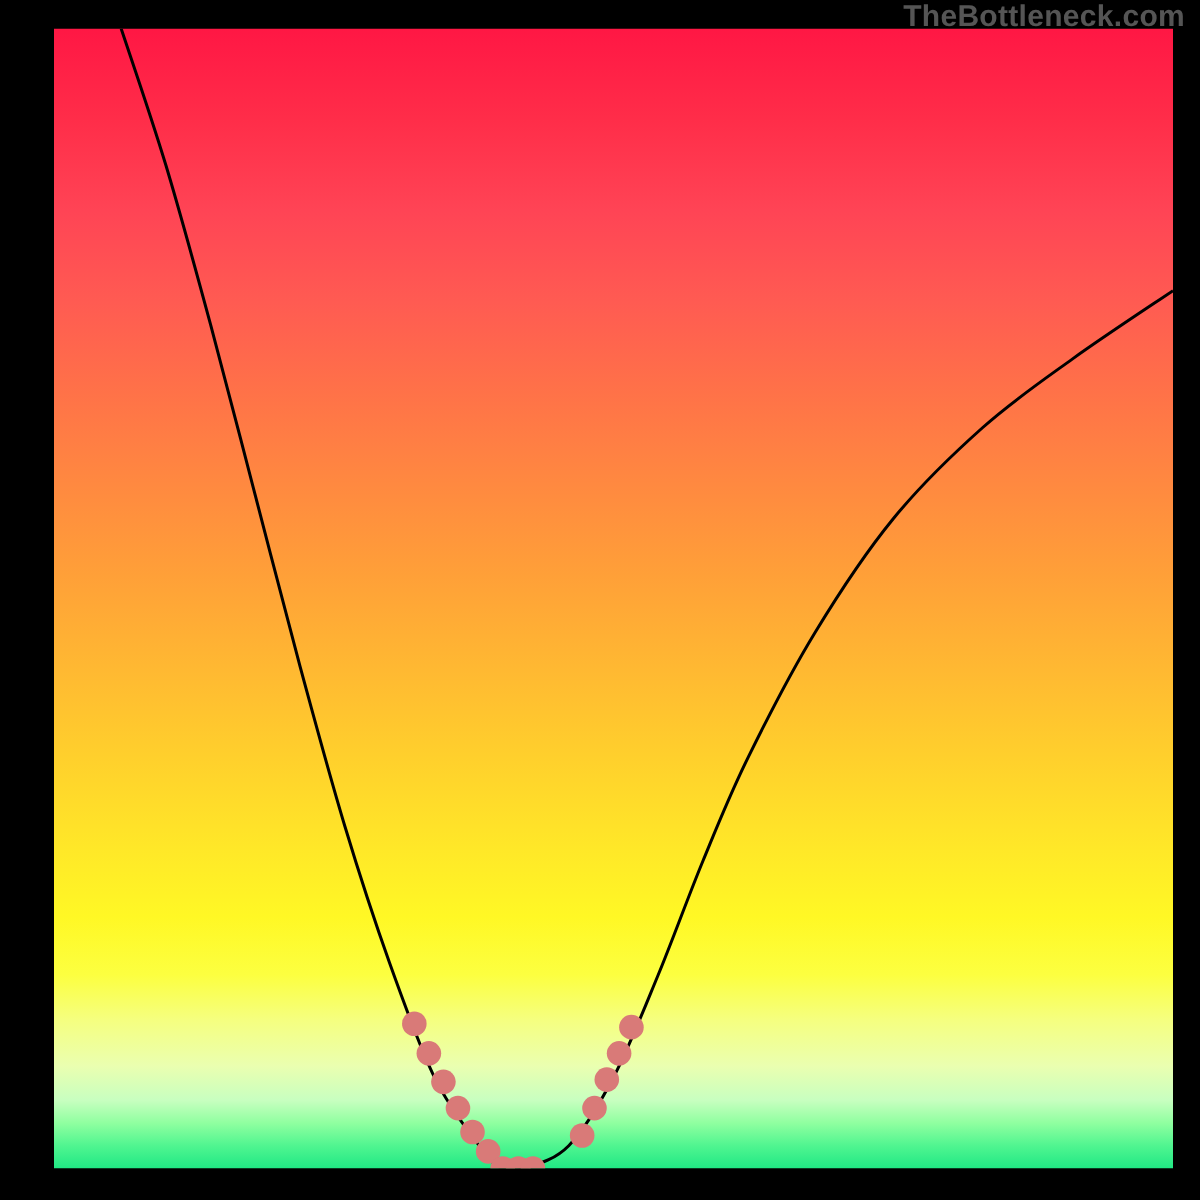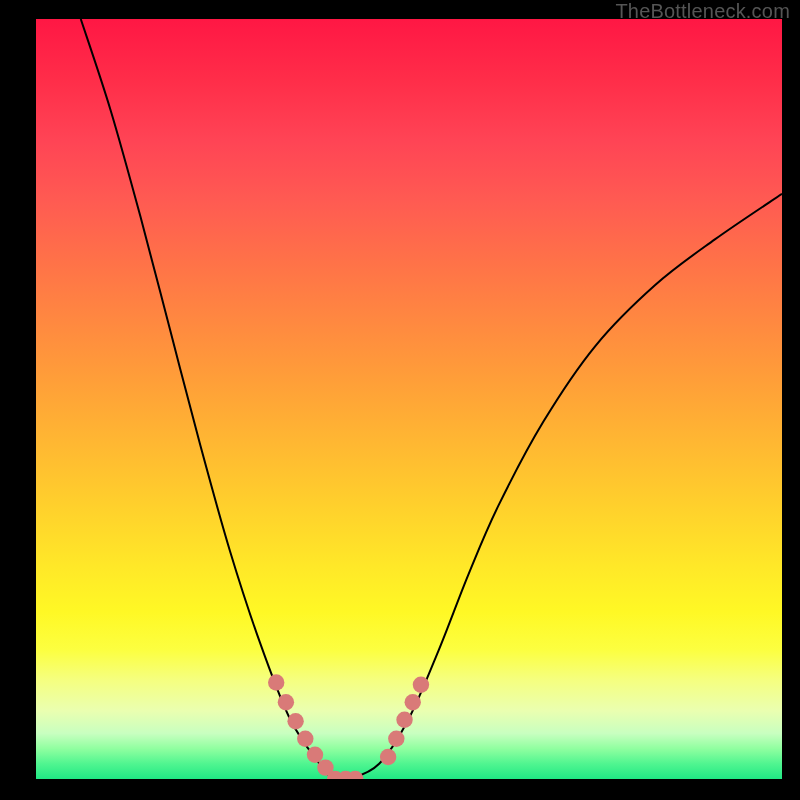--- a/index.html
+++ b/index.html
@@ -59,21 +59,21 @@
     top: 0;
     width: 100%;
     height: 100%;
   }
   .watermark {
     position: absolute;
     top: 0px;
     right: 10px;
     color: #555;
     font-size: 20px;
-    font-weight: 400;
+    font-weight: 700;
     letter-spacing: 0.2px;
     user-select: none;
   }
 </style>
 </head>
 <body>
 
 <div class="frame">
   <div class="plot">
     <div class="gradient-bg"></div>

